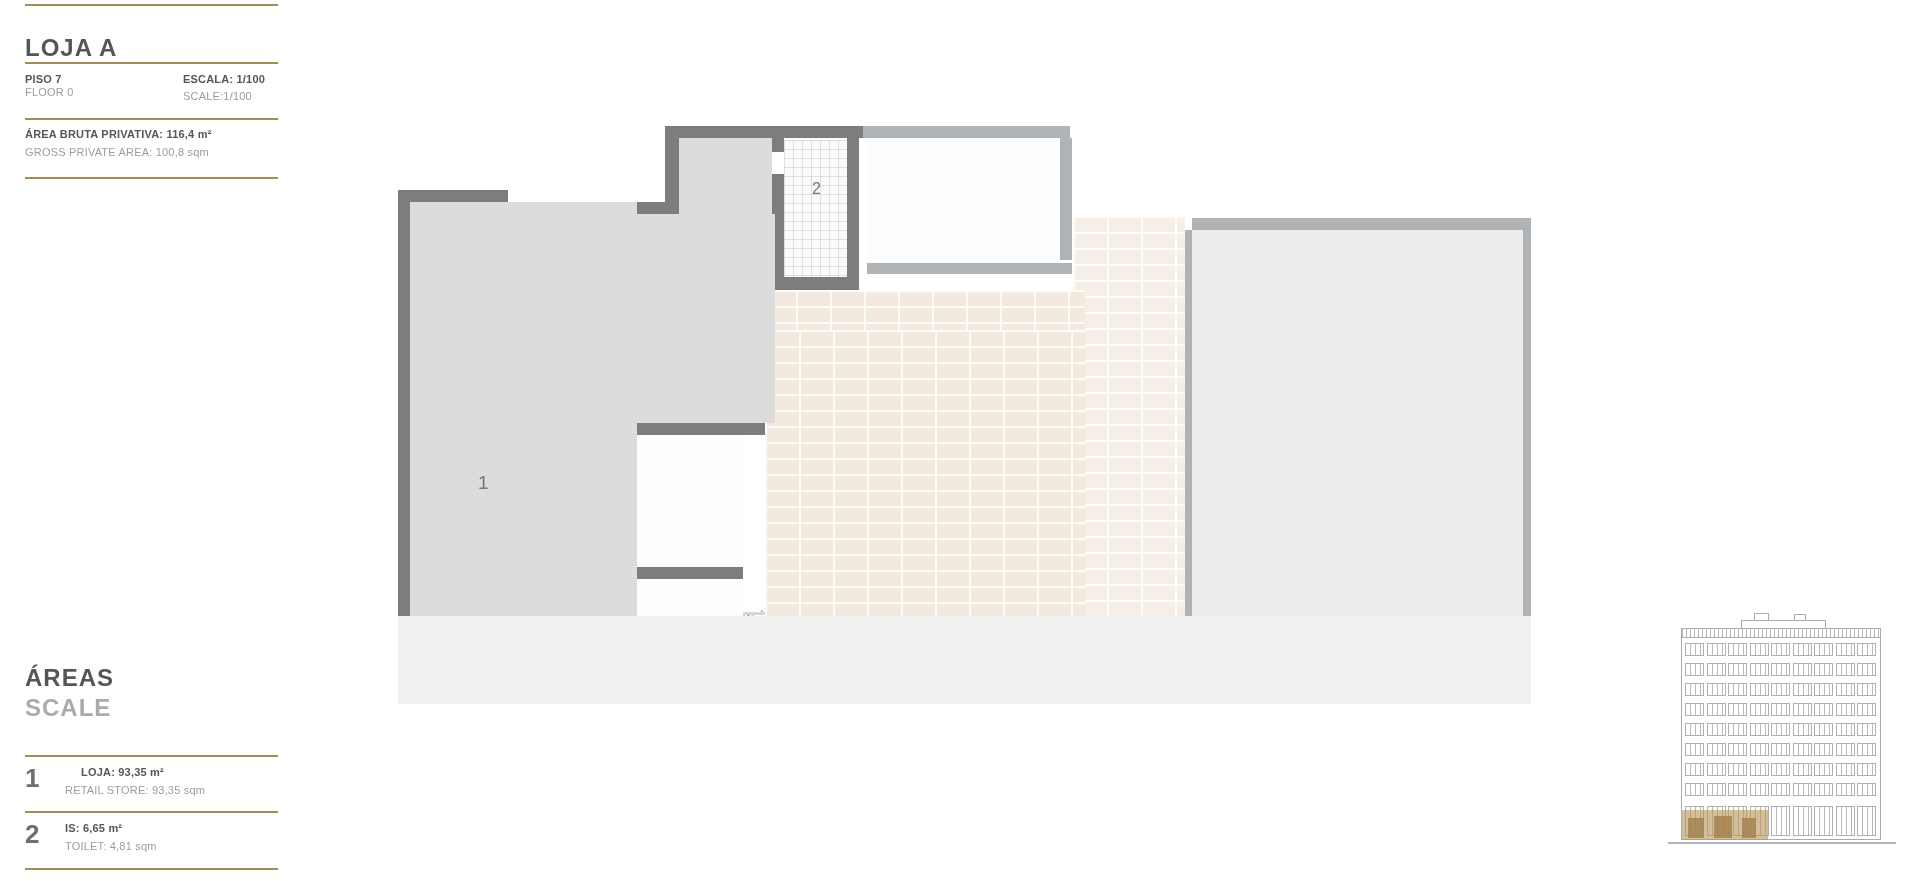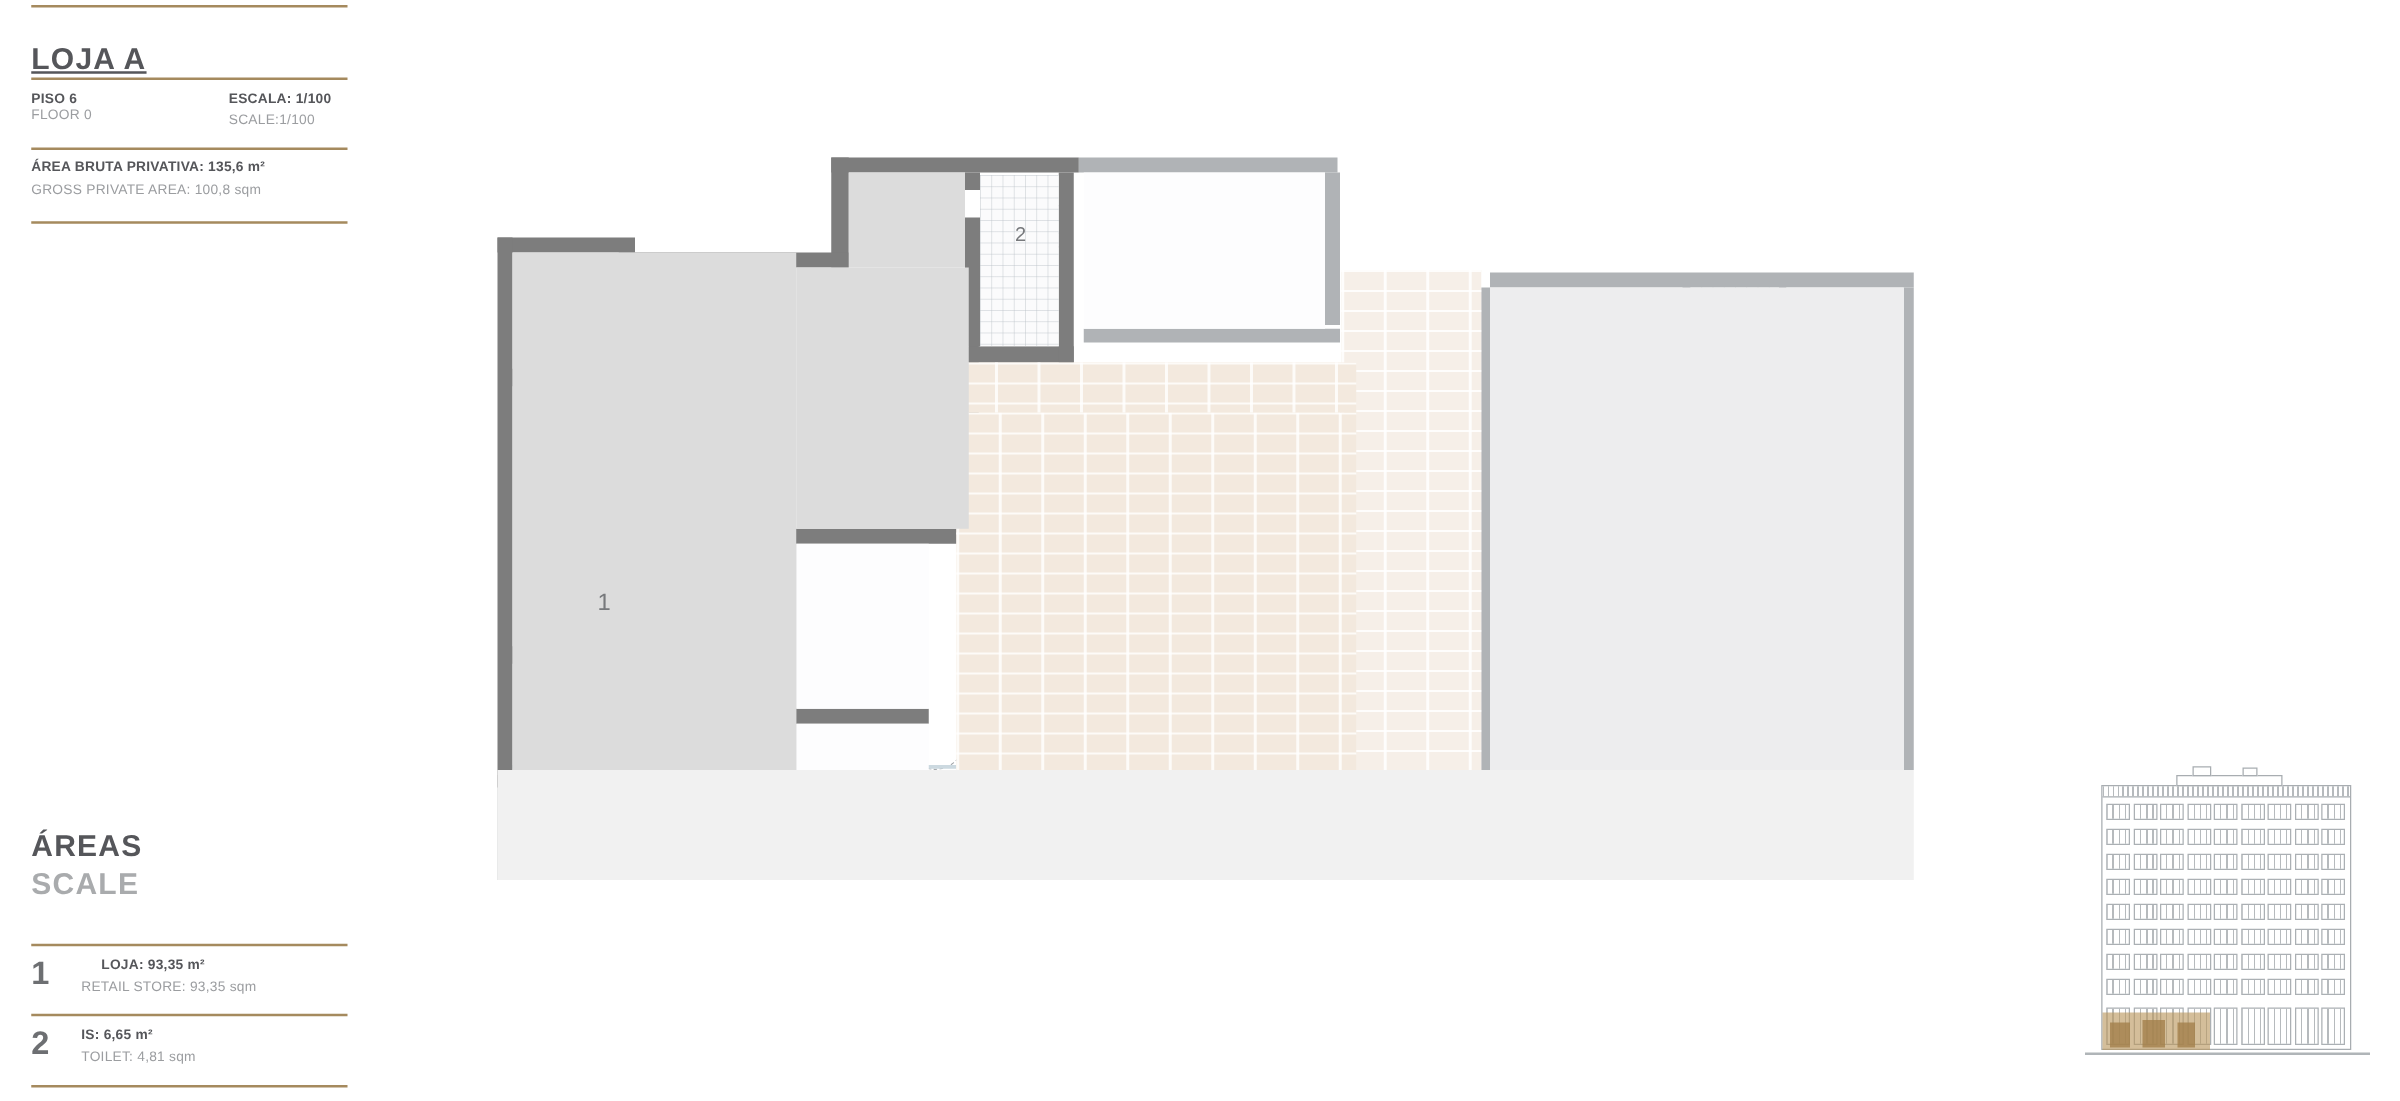--- a/index.html
+++ b/index.html
@@ -6,21 +6,21 @@
     --gold:#a58a5e; --dark:#55565a; --gray:#9b9da0; --wallD:#7d7d7d;
     --floorG:#dcdcdc; --orange:#e0633c;
   }
   html,body{margin:0;padding:0;background:#fff;}
   #page{position:relative;width:1920px;height:881px;background:#fff;overflow:hidden;
         font-family:"Liberation Sans",sans-serif;}
   .abs{position:absolute;}
   
   .rule{position:absolute;left:25px;width:253px;height:2px;background:var(--gold);}
   .t-title{position:absolute;left:25px;top:18px;font-size:24px;font-weight:bold;
-           letter-spacing:1px;color:var(--dark);text-decoration:underline;}
+           letter-spacing:1px;color:var(--dark);}
   .t-big2{font-size:24px;font-weight:bold;color:var(--dark);letter-spacing:1px;}
   .t-big2g{font-size:24px;font-weight:bold;color:#a9abad;letter-spacing:1px;}
   .sm-b{font-size:11px;font-weight:bold;color:var(--dark);letter-spacing:.2px;}
   .sm-g{font-size:11px;color:var(--gray);letter-spacing:.2px;}
   .num{font-size:26px;font-weight:bold;color:#6d6f72;}
   
   #plan{position:absolute;left:398px;top:122px;width:1133px;height:582px;}
   #plan div{position:absolute;box-sizing:border-box;}
   .wd{background:var(--wallD);}
   .wl{background:#b0b3b6;}
@@ -82,27 +82,27 @@
 </head>
 <body>
 
 <div id="page">
 
   <aside>
     <div class="rule" style="top:4px"></div>
     <h1 class="t-title">LOJA A</h1>
     <div class="rule" style="top:62px"></div>
 
-    <div class="abs sm-b" style="left:25px;top:73px">PISO 6</div>
+    <div class="abs sm-b" style="left:25px;top:73px">PISO 7</div>
     <div class="abs sm-g" style="left:25px;top:86px">FLOOR 0</div>
     <div class="abs sm-b" style="left:183px;top:73px">ESCALA: 1/100</div>
     <div class="abs sm-g" style="left:183px;top:90px">SCALE:1/100</div>
 
     <div class="rule" style="top:118px"></div>
-    <div class="abs sm-b" style="left:25px;top:128px">ÁREA BRUTA PRIVATIVA: 135,6 m²</div>
+    <div class="abs sm-b" style="left:25px;top:128px">ÁREA BRUTA PRIVATIVA: 116,4 m²</div>
     <div class="abs sm-g" style="left:25px;top:146px">GROSS PRIVATE AREA: 100,8 sqm</div>
     <div class="rule" style="top:177px"></div>
 
     <div class="abs t-big2" style="left:25px;top:664px">ÁREAS</div>
     <div class="abs t-big2g" style="left:25px;top:694px">SCALE</div>
 
     <div class="rule" style="top:755px"></div>
     <div class="abs num" style="left:25px;top:763px">1</div>
     <div class="abs sm-b" style="left:81px;top:766px">LOJA: 93,35 m²</div>
     <div class="abs sm-g" style="left:65px;top:784px">RETAIL STORE: 93,35 sqm</div>

